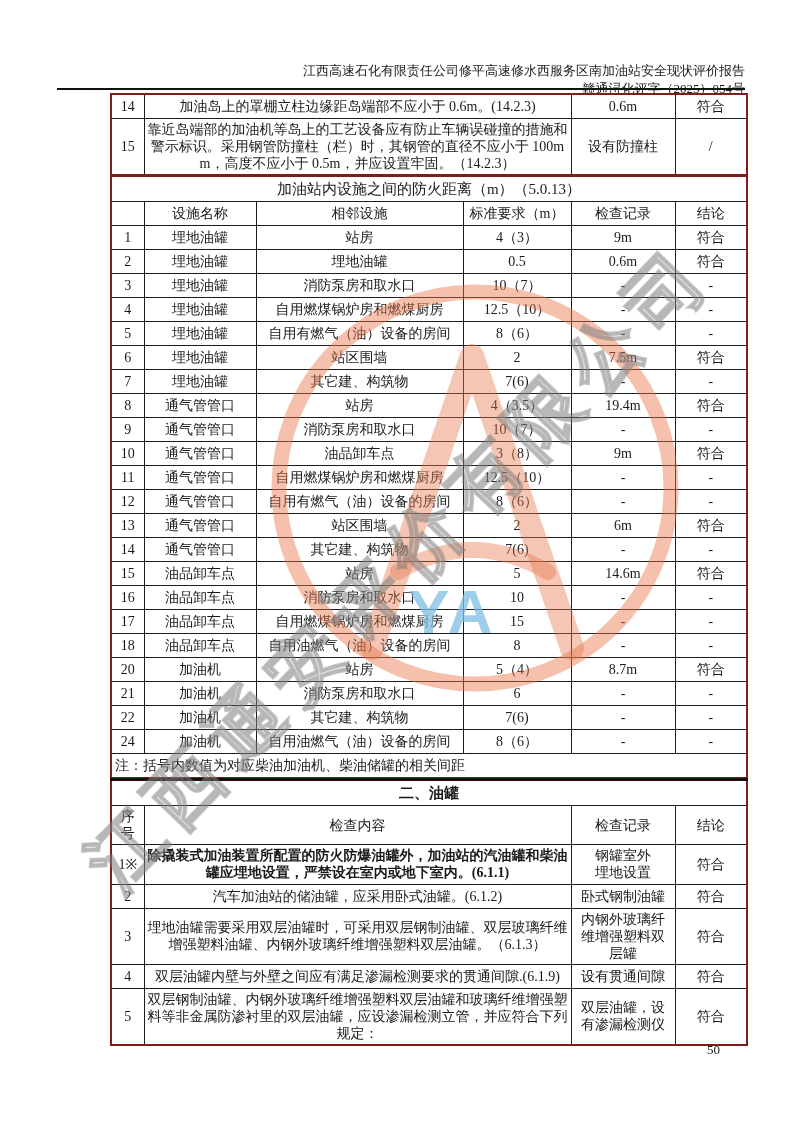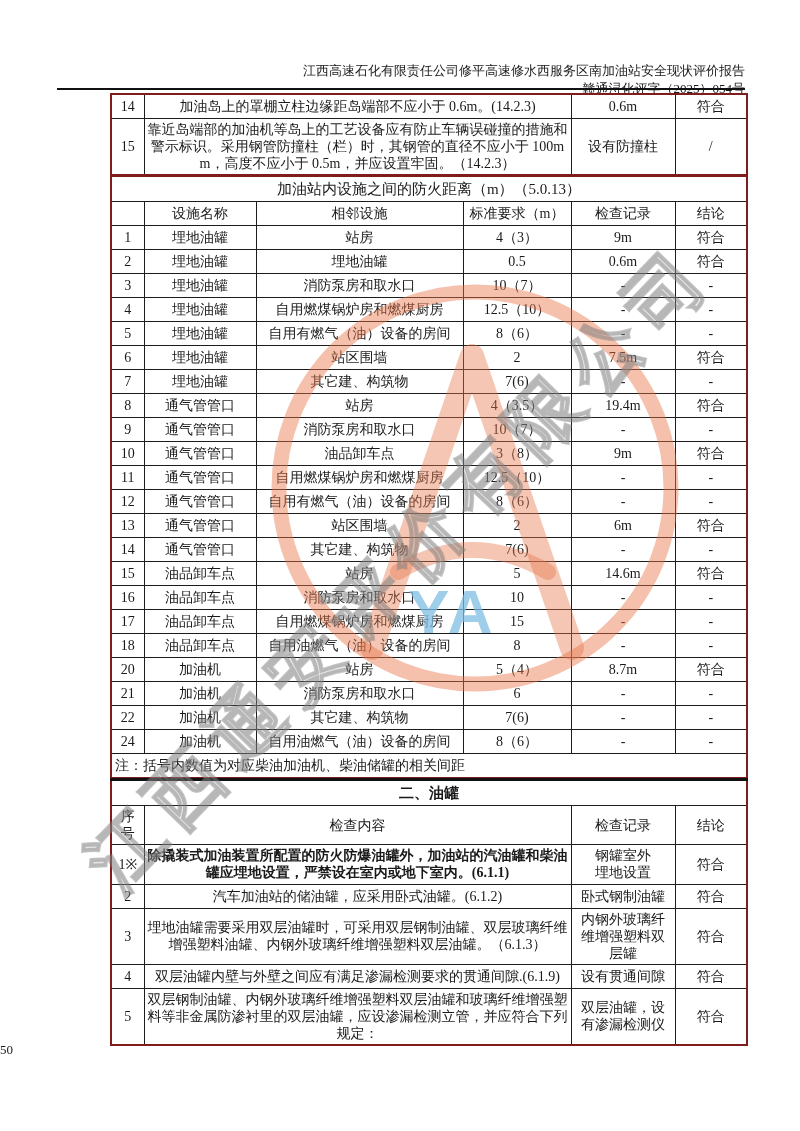--- a/index.html
+++ b/index.html
@@ -15,21 +15,21 @@
   table.tbl td{border:1px solid #1c1c1c;font-size:14px;line-height:1.22;padding:2px 3px;
        text-align:center;height:19px;vertical-align:middle;word-break:break-all;}
   table.tbl{border:2px solid #7f1d1d;}
   td.content{text-align:justify;padding:2px 4px;}
   td.pre{white-space:pre-line;}
   tr.title-row td{font-size:15px;height:20px;}
   tr.section-row td{font-weight:bold;font-size:15px;height:20px;}
   .bold{font-weight:bold;}
   #tank-table{border-top:3px solid #111;}
   
-  .pagenum{position:absolute;left:0;top:1042px;width:720px;text-align:left;font-size:13px;}
+  .pagenum{position:absolute;left:0;top:1042px;width:720px;text-align:right;font-size:13px;}
   
   .wm{position:absolute;pointer-events:none;z-index:3;}
   .wm-diagonal{left:-50px;top:518px;width:900px;text-align:center;
        transform:rotate(-46deg);transform-origin:center;
        font-family:"Liberation Sans",sans-serif;font-weight:bold;font-size:74px;letter-spacing:12px;
        color:rgba(150,150,150,0.22);-webkit-text-stroke:2px rgba(125,125,125,0.45);white-space:nowrap;}
   .wm-red{left:226px;top:690px;font-size:100px;font-weight:bold;letter-spacing:-6px;
        color:rgba(214,40,24,0.5);white-space:nowrap;}
   .wm-blue{left:408px;top:576px;font-family:"Liberation Sans",sans-serif;font-weight:bold;
        font-size:62px;letter-spacing:4px;color:rgba(125,190,226,0.75);}

